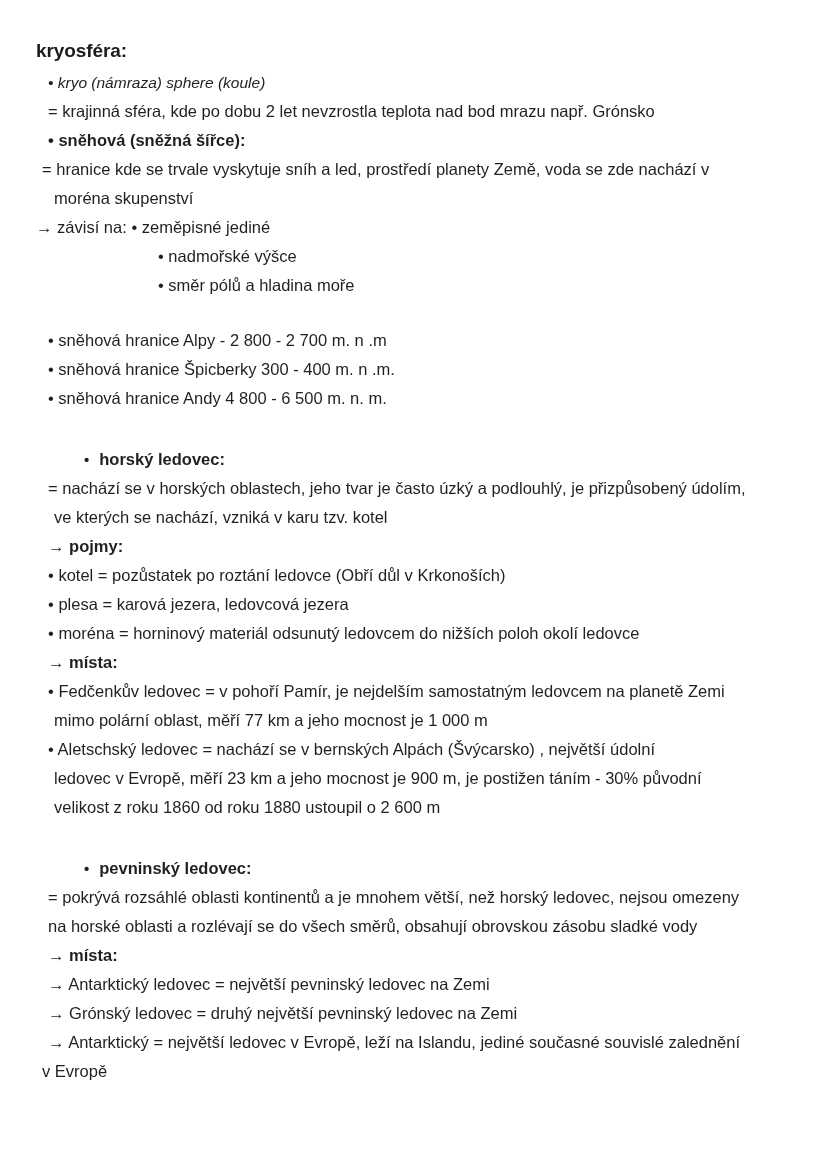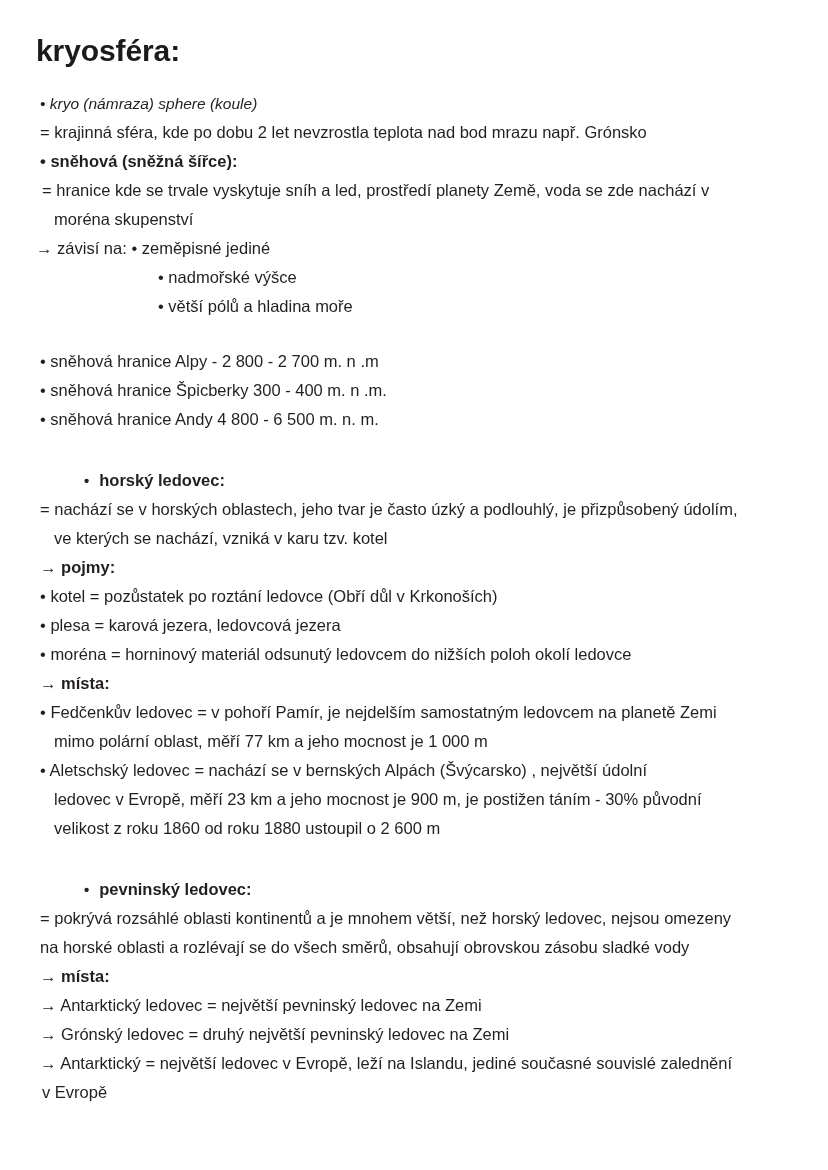--- a/index.html
+++ b/index.html
@@ -17,36 +17,36 @@
   }
   .page {
     position: relative;
     width: 828px;
     height: 1170px;
     background: #ffffff;
     box-sizing: border-box;
     padding: 36px 40px 0 36px;
   }
   .doc-title {
-    font-size: 30px;
+    font-size: 19px;
     font-weight: bold;
     letter-spacing: -0.1px;
     line-height: 30px;
-    margin: 0 0 23px 0;
+    margin: 0 0 2px 0;
     color: #1b1b1b;
   }
   .line {
     font-size: 16.5px;
     line-height: 29px;
     color: #231f20;
     white-space: pre-wrap;
   }
   .line.italic { font-style: italic; font-size: 15.5px; }
   .line.bold { font-weight: bold; }
-  .ind-0  { margin-left: 4px; }
+  .ind-0  { margin-left: 12px; }
   .ind-1  { margin-left: 6px; }
   .ind-2  { margin-left: 18px; }
   .u { text-underline-offset: 1px; }
   .spacer-md { height: 26px; }
   .spacer-lg { height: 32px; }
   .sub-list {
     font-size: 16.5px;
     line-height: 29px;
   }
   .sub-list .sub-row { display: block; }
@@ -74,21 +74,21 @@
   <div class="line ind-0">= krajinná sféra, kde po dobu 2 let nevzrostla teplota nad bod mrazu např. Grónsko</div>
 
   <div class="line bold ind-0"><span>•</span> <span class="u">sněhová</span><span> </span><span class="u">(sněžná šířce)</span><span>:</span></div>
 
   <div class="line ind-1">= hranice kde se trvale vyskytuje sníh a led, prostředí planety Země, voda se zde nachází v</div>
   <div class="line ind-2">moréna skupenství</div>
 
   <div class="sub-list">
     <span class="sub-row"><span class="arrow">→ závisí na: </span><span>• zeměpisné jediné</span></span>
     <span class="sub-row offset"><span>• nadmořské výšce</span></span>
-    <span class="sub-row offset"><span>• větší pólů a hladina moře</span></span>
+    <span class="sub-row offset"><span>• směr pólů a hladina moře</span></span>
   </div>
 
   <div class="spacer-md"></div>
 
   <div class="line ind-0">• sněhová hranice Alpy - 2 800 - 2 700 m. n .m</div>
   <div class="line ind-0">• sněhová hranice Špicberky 300 - 400 m. n .m.</div>
   <div class="line ind-0">• sněhová hranice Andy 4 800 - 6 500 m. n. m.</div>
 
   <div class="spacer-lg"></div>
 

